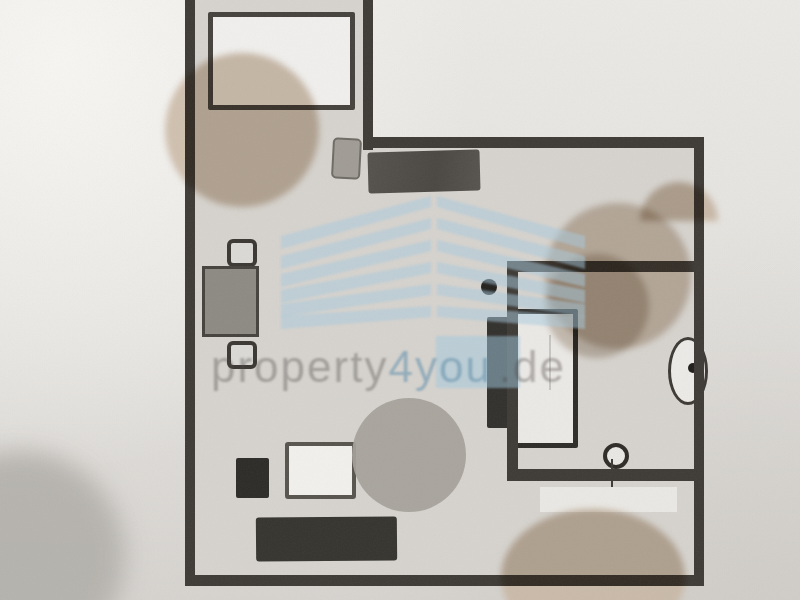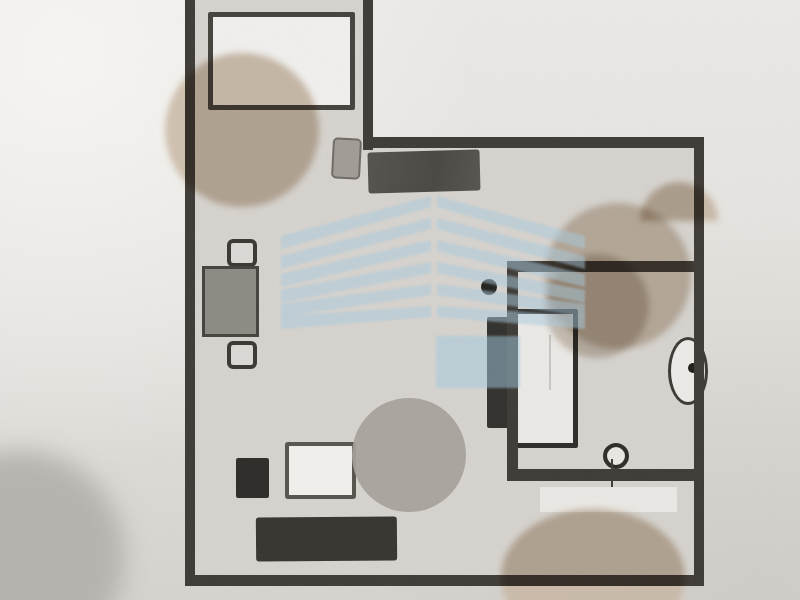--- a/index.html
+++ b/index.html
@@ -120,20 +120,21 @@
         <polygon points="431,306 431,317 281,329 281,316"></polygon>
         <polygon points="437,196 437,207 585,249 585,236"></polygon>
         <polygon points="437,218 437,229 585,269 585,256"></polygon>
         <polygon points="437,240 437,251 585,287 585,274"></polygon>
         <polygon points="437,262 437,273 585,303 585,290"></polygon>
         <polygon points="437,284 437,295 585,317 585,304"></polygon>
         <polygon points="437,306 437,317 585,329 585,316"></polygon>
       </g>
     </svg>
     <div class="abs wm-box"></div>
+    <div class="abs wm-text"><span>property</span><span class="wm-blue">4</span><span class="wm-blue">you</span><span class="wm-suffix">.de</span></div>
   </div>
 
   <svg class="noise" width="800" height="600">
     <filter id="grain">
       <feTurbulence type="fractalNoise" baseFrequency="0.8" numOctaves="2" stitchTiles="stitch"></feTurbulence>
       <feColorMatrix type="saturate" values="0"></feColorMatrix>
     </filter>
     <rect width="800" height="600" filter="url(#grain)" opacity="0.06"></rect>
   </svg>
 

